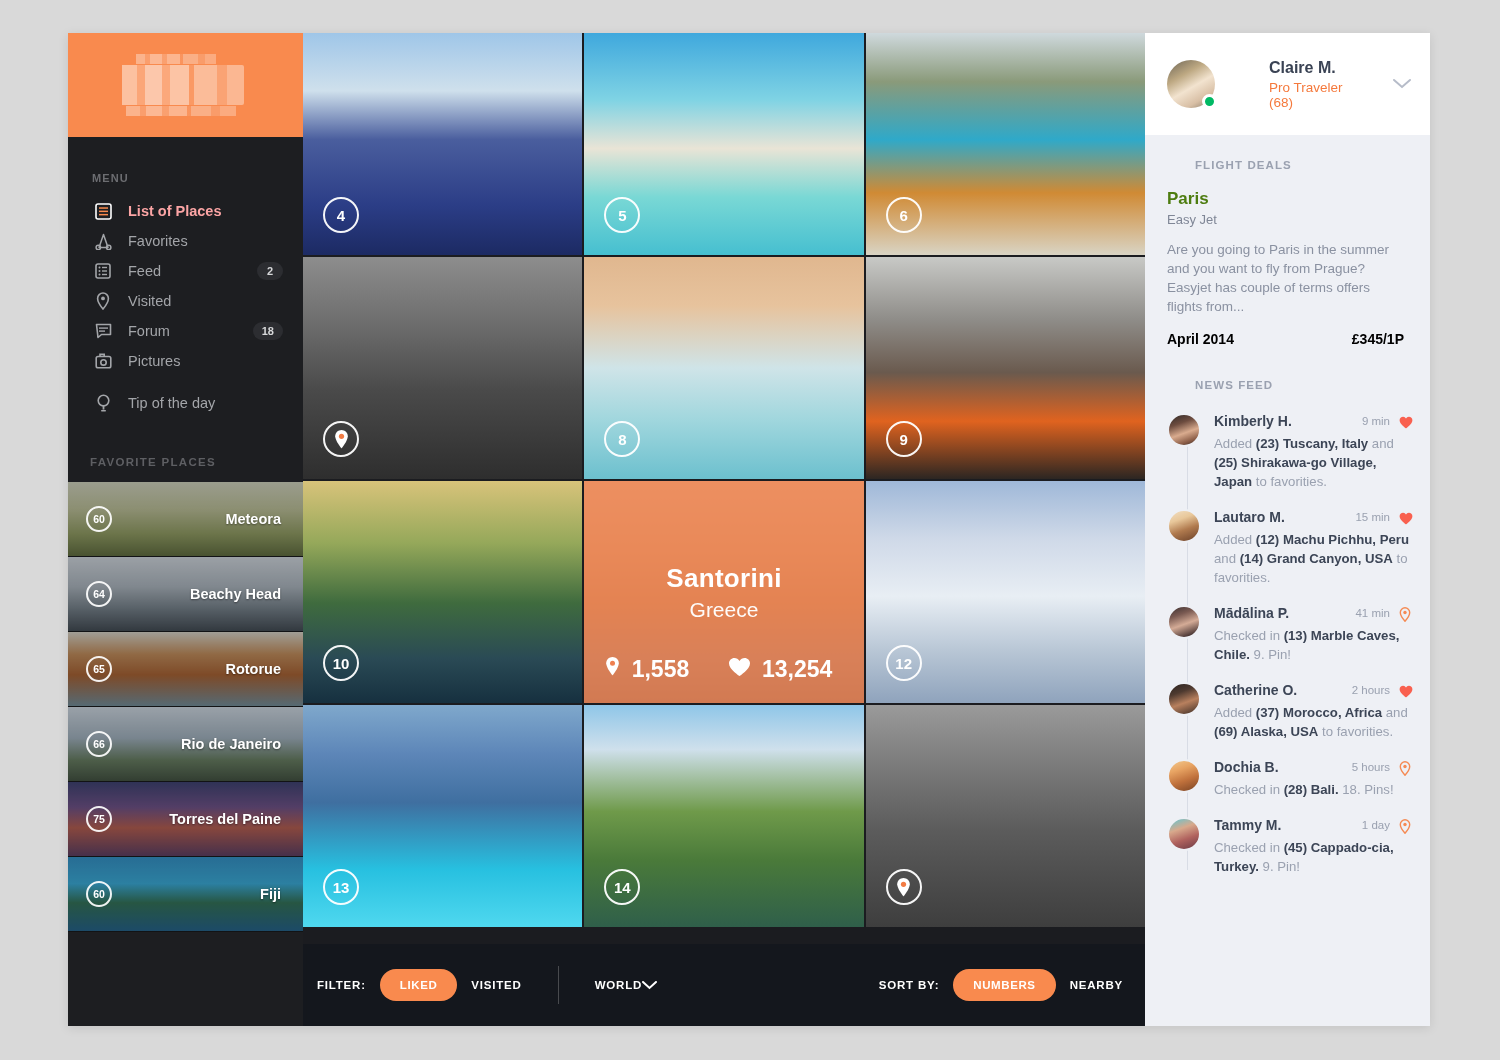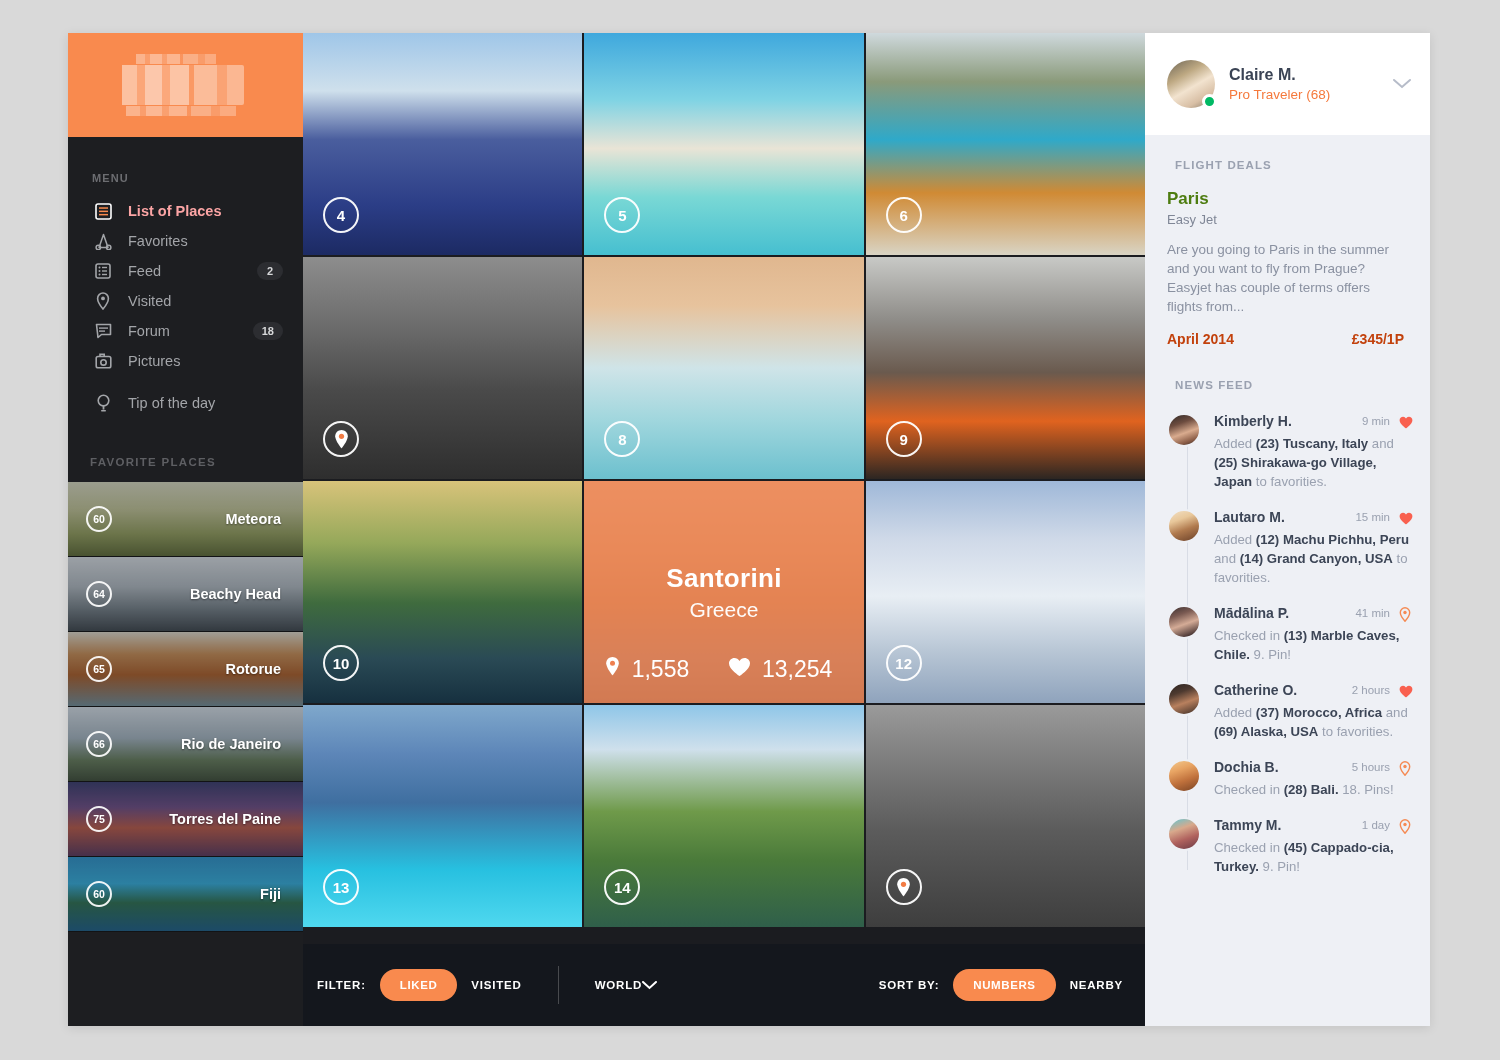--- a/index.html
+++ b/index.html
@@ -139,21 +139,21 @@
     background: rgba(242,124,68,.78);
     display: flex; flex-direction: column;
     align-items: center; justify-content: center;
     z-index: 2;
   }
   .feat-title { color: #fff; font-size: 26px; font-weight: bold; letter-spacing: .3px; }
   .feat-sub { color: #fff; font-size: 21px; margin-top: 4px; font-weight: normal; opacity:.97; }
   .feat-stats {
     position: absolute; left: 0; right: 12px; bottom: 20px;
     display: flex; justify-content: space-around; align-items: center;
-    color: #fff; font-size: 23px; font-weight: normal; z-index: 3;
+    color: #fff; font-size: 23px; font-weight: bold; z-index: 3;
   }
   .stat { display: flex; align-items: center; gap: 11px; }
 
   
   .filterbar {
     position: absolute; left: 0; right: 0; bottom: 0; height: 82px;
     background: rgba(18,22,28,.72);
     display: flex; align-items: center;
     z-index: 20; color: #fff;
     backdrop-filter: blur(2px);
@@ -181,20 +181,21 @@
 
   
   .rpanel {
     width: 285px; flex: 0 0 285px; height: 100%;
     background: #eef0f5; position: relative; overflow: hidden;
   }
   .profile {
     background: #ffffff; height: 102px;
     display: flex; align-items: center; padding: 0 18px 0 22px;
     cursor: pointer;
+    gap: 40px;
   }
   .avatar {
     width: 48px; height: 48px; border-radius: 50%;
     position: relative; flex: 0 0 48px;
     background: linear-gradient(150deg,#6b6354 0%,#bda882 32%,#f2e3cf 55%,#d8bfa5 78%,#7e7361 100%);
     overflow: visible;
   }
   .avatar .online {
     position: absolute; right: -2px; bottom: -1px;
     width: 15px; height: 15px; border-radius: 50%;
@@ -202,33 +203,33 @@
   }
   .pinfo { margin-left: 14px; }
   .pname { color: #3a4354; font-size: 16px; font-weight: bold; }
   .prole { color: #f5793c; font-size: 13.5px; margin-top: 3px; }
   .chev {
     margin-left: auto; color: #b6bcc9;
   }
 
   .sec-head {
     color: #9aa1b0; font-size: 11.5px; font-weight: bold;
-    letter-spacing: 1.1px; padding: 24px 0 0 30px;
+    letter-spacing: 1.1px; padding: 24px 0 0 30px; margin-left: 20px;
   }
   .deal { padding: 18px 26px 0 22px; }
   .deal-city { color: #4d7c0f; font-size: 17px; font-weight: bold; }
   .deal-air { color: #7f8696; font-size: 13px; margin-top: 3px; }
   .deal-text {
     color: #8a91a1; font-size: 13.5px; line-height: 19px;
     margin-top: 13px;
   }
   .deal-row {
     display: flex; justify-content: space-between;
     margin-top: 15px;
-    color: #c2410c; font-size: 14px; font-weight: bold;
+    color: #000000; font-size: 14px; font-weight: bold;
   }
 
   .feed { position: relative; padding: 0 18px 0 22px; margin-top: 22px; }
   .feed-line {
     position: absolute; left: 42px; top: 22px; bottom: 6px;
     width: 1px; background: #d8dce5;
   }
   .feed-item { display: flex; position: relative; margin-bottom: 18px; }
   .fi-avatar {
     width: 34px; height: 34px; border-radius: 50%;

